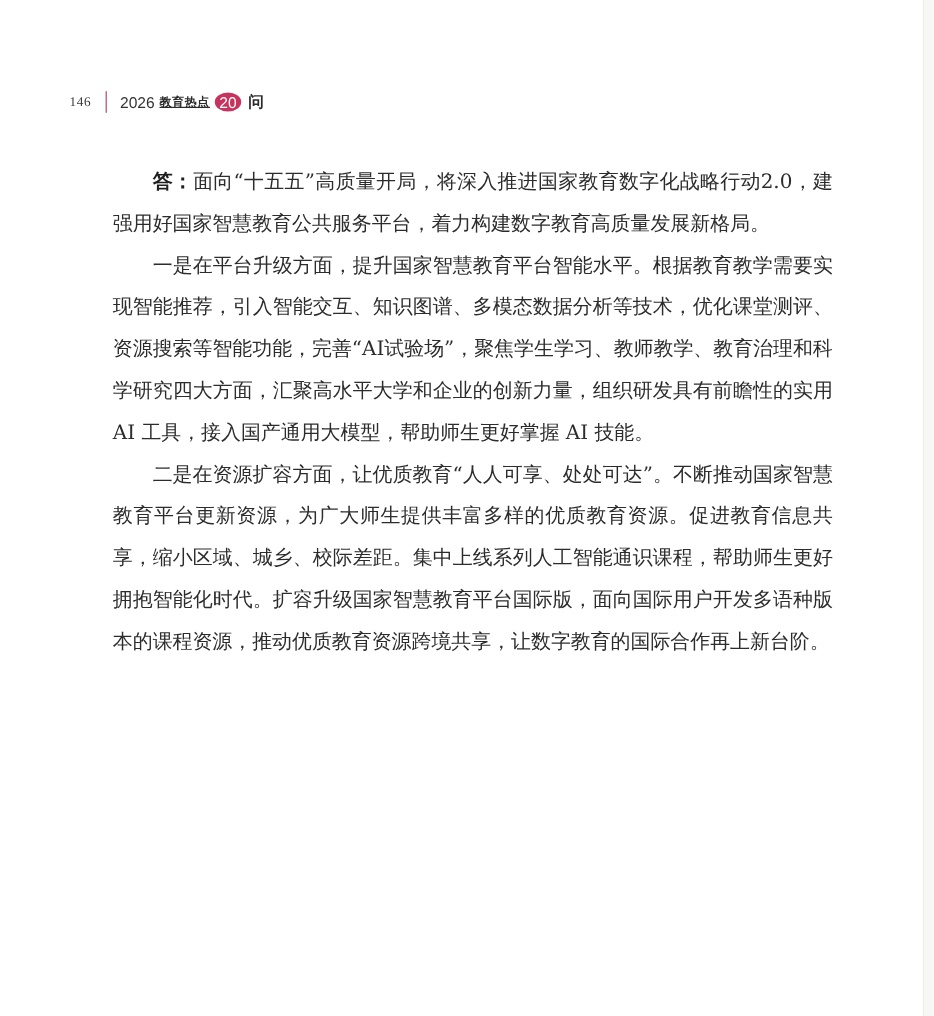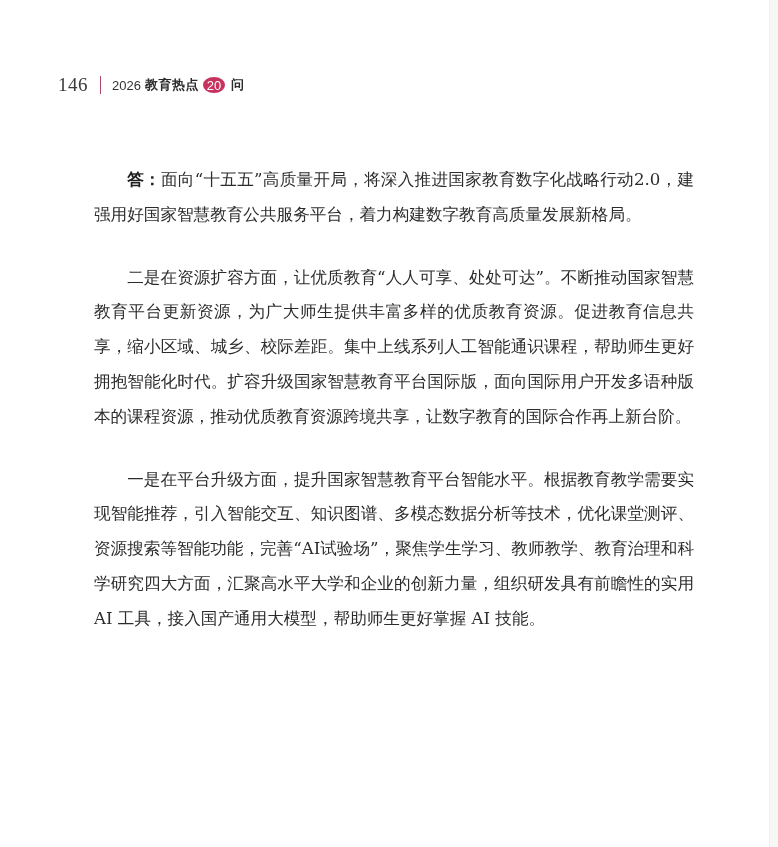--- a/index.html
+++ b/index.html
@@ -29,43 +29,44 @@
       left: 58px;
       top: 74px;
       height: 22px;
       display: flex;
       align-items: center;
       font-size: 14px;
       color: #333;
     }
     .page-number {
       font-family: "Liberation Serif", serif;
-      font-size: 19px;
+      font-size: 11px;
       color: #3a3a3a;
       letter-spacing: 0.5px;
     }
     .head-divider {
       display: inline-block;
       width: 1px;
       height: 18px;
       background: #b04a72;
       margin: 0 11px 0 12px;
     }
     .book-year {
       font-family: Liberation Sans, sans-serif;
       font-size: 13px;
       color: #333;
       margin-right: 4px;
     }
     .book-title {
       font-family: "DejaVu Sans", sans-serif;
-      font-size: 13px;
+      font-size: 10px;
       font-weight: bold;
       color: #2b2b2b;
       letter-spacing: 0.5px;
+      text-decoration: underline;
     }
     .badge-circle {
       display: inline-flex;
       align-items: center;
       justify-content: center;
       width: 22px;
       height: 16px;
       border-radius: 50%;
       background: #c8325f;
       color: #ffffff;
@@ -90,21 +91,20 @@
       line-height: 34.8px;
       color: #2c2c2c;
       text-align: justify;
     }
     .para {
       margin: 0;
       text-indent: 0;
     }
     .para.indent {
       text-indent: 2em;
-      margin-top: 28px;
     }
     .question {
       margin: 0;
       text-indent: 2em;
       font-family: "DejaVu Sans", sans-serif;
       font-weight: bold;
       font-size: 15.4px;
       letter-spacing: 1.2px;
       color: #1e1e1e;
     }
@@ -123,15 +123,15 @@
   <span class="page-number">146</span>
   <span class="head-divider"></span>
   <span class="book-year">2026</span>
   <span class="book-title">教育热点</span>
   <span class="badge-circle">20</span>
   <span class="book-title-suffix">问</span>
 </div>
 
 <div class="body-text">
   <p class="para indent"><span class="answer-label">答：</span><span>面向“十五五”高质量开局，将深入推进国家教育数字化战略行动2.0，建强用好国家智慧教育公共服务平台，着力构建数字教育高质量发展新格局。</span></p>
+  <p class="para indent">一是在平台升级方面，提升国家智慧教育平台智能水平。根据教育教学需要实现智能推荐，引入智能交互、知识图谱、多模态数据分析等技术，优化课堂测评、资源搜索等智能功能，完善“AI试验场”，聚焦学生学习、教师教学、教育治理和科学研究四大方面，汇聚高水平大学和企业的创新力量，组织研发具有前瞻性的实用 AI 工具，接入国产通用大模型，帮助师生更好掌握 AI 技能。</p>
   <p class="para indent">二是在资源扩容方面，让优质教育“人人可享、处处可达”。不断推动国家智慧教育平台更新资源，为广大师生提供丰富多样的优质教育资源。促进教育信息共享，缩小区域、城乡、校际差距。集中上线系列人工智能通识课程，帮助师生更好拥抱智能化时代。扩容升级国家智慧教育平台国际版，面向国际用户开发多语种版本的课程资源，推动优质教育资源跨境共享，让数字教育的国际合作再上新台阶。</p>
-  <p class="para indent">一是在平台升级方面，提升国家智慧教育平台智能水平。根据教育教学需要实现智能推荐，引入智能交互、知识图谱、多模态数据分析等技术，优化课堂测评、资源搜索等智能功能，完善“AI试验场”，聚焦学生学习、教师教学、教育治理和科学研究四大方面，汇聚高水平大学和企业的创新力量，组织研发具有前瞻性的实用 AI 工具，接入国产通用大模型，帮助师生更好掌握 AI 技能。</p>
 </div>
 
 </body></html>

